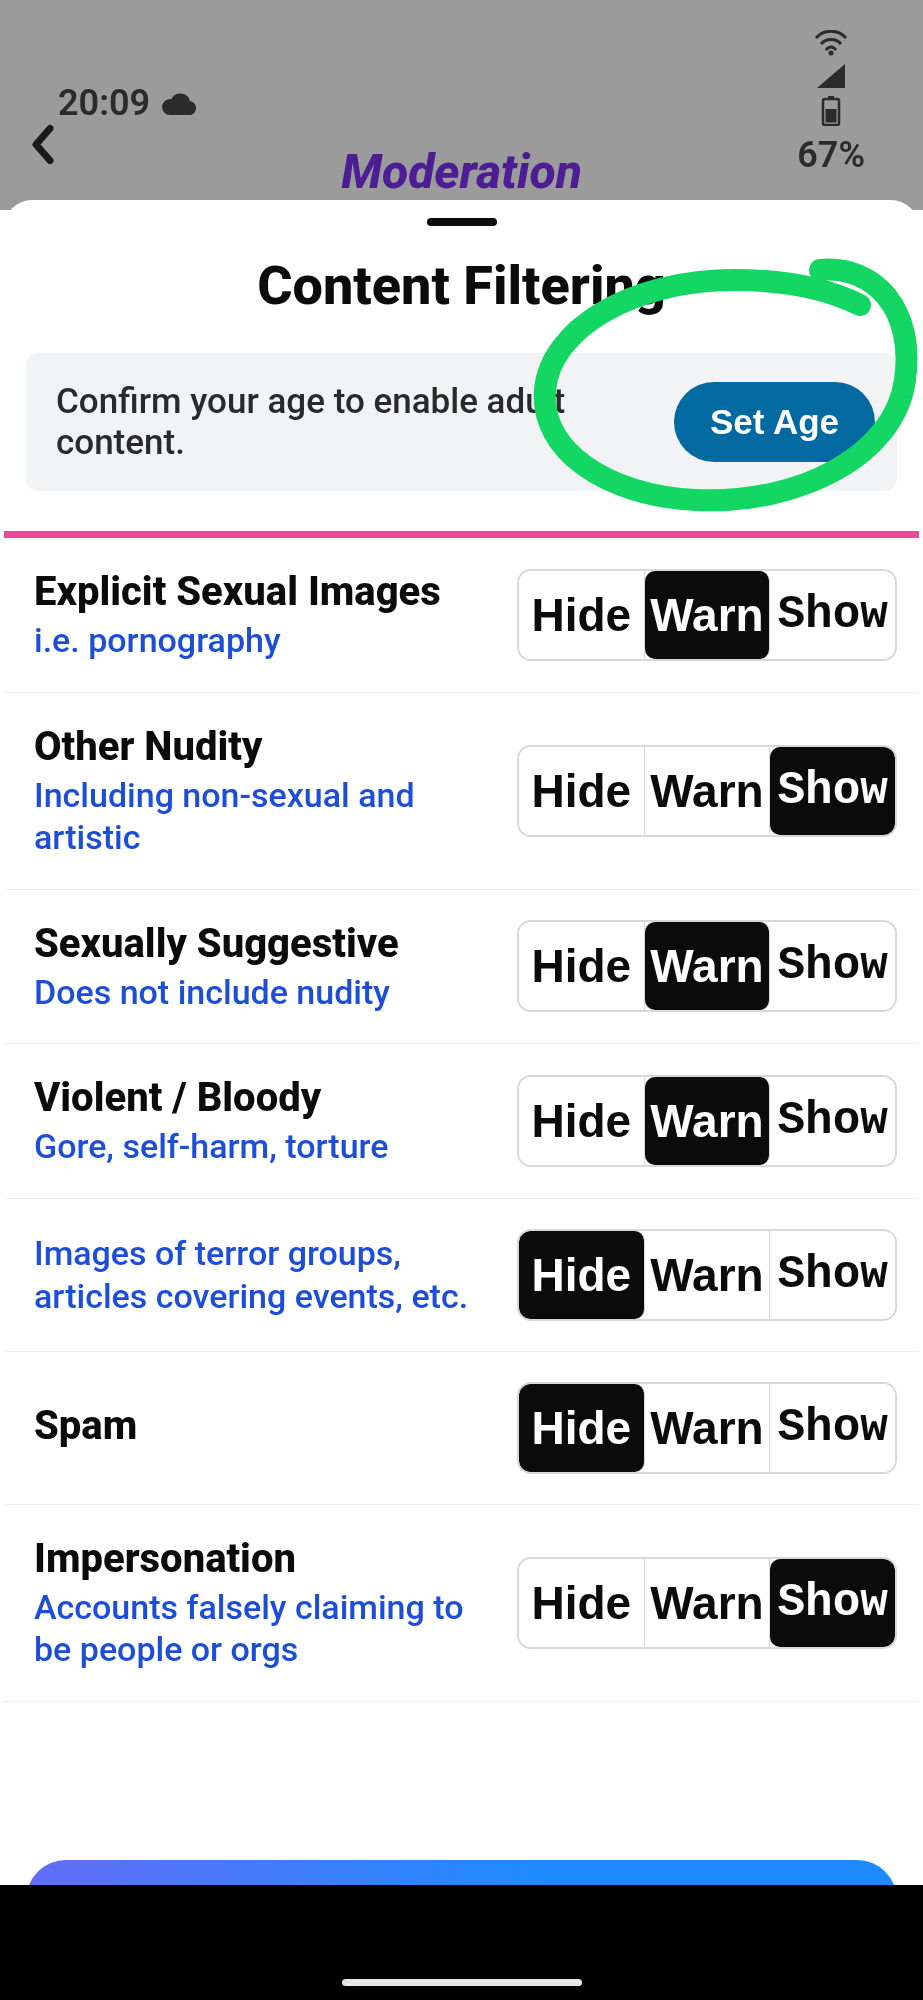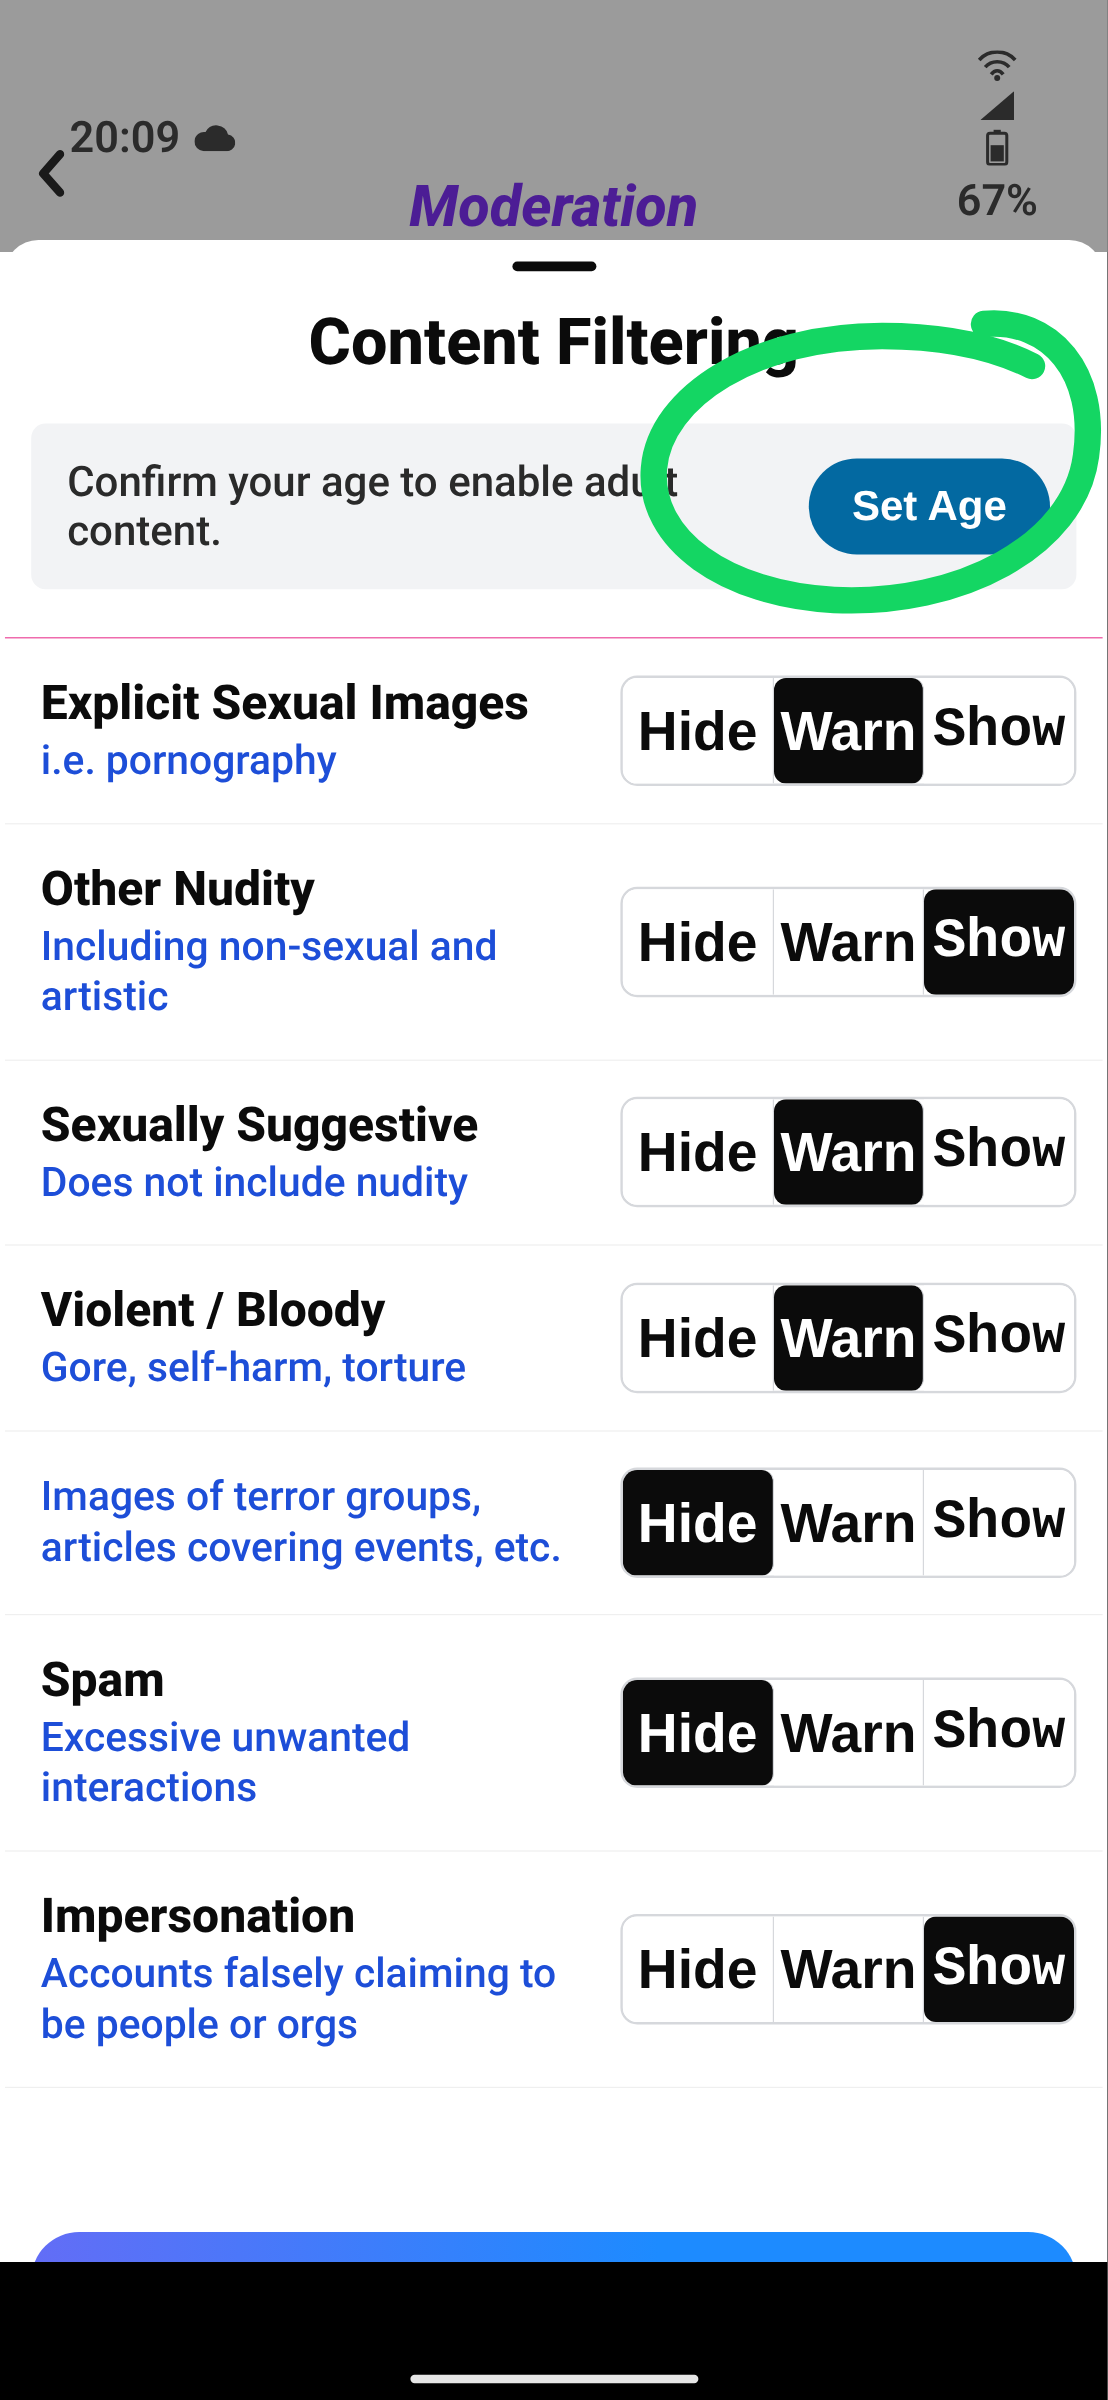--- a/index.html
+++ b/index.html
@@ -20,21 +20,20 @@
     background: #9b9b9b;
   }
   .status-bar {
     display: flex;
     justify-content: space-between;
     align-items: center;
     padding: 30px 58px 0 58px;
     color: #2b2b2b;
     font-size: 36px;
     font-weight: 600;
-    margin-top: 12px;
   }
   .status-left { display: flex; align-items: center; gap: 12px; }
   .status-right { display: flex; align-items: center; gap: 8px; flex-direction: column; }
   .cloud-icon { font-size: 34px; }
   .wifi-icon, .signal-icon, .battery-icon { display:inline-flex; align-items:center; }
 
   .bg-nav {
     position: absolute;
     top: 100px; left: 0; right: 0;
     height: 100px;
@@ -104,21 +103,21 @@
     font-size: 35px;
     font-weight: 700;
     border: none;
     border-radius: 999px;
     padding: 20px 36px;
     white-space: nowrap;
   }
 
   .list {
     margin-top: 40px;
-    border-top: 1px solid #ec4899;
+    border-top: 7px solid #ec4899;
   }
   .row {
     display: flex;
     align-items: center;
     padding: 30px 22px 30px 30px;
     border-bottom: 1px solid #efefef;
     gap: 24px;
   }
   .row-text { flex: 1; min-width: 0; }
   .row-title {
@@ -316,21 +315,20 @@
           </div>
           <div class="seg">
             <button class="seg-btn selected">Hide</button>
             <button class="seg-btn">Warn</button>
             <button class="seg-btn">Show</button>
           </div>
         </div>
         <div class="row">
           <div class="row-text">
             <div class="row-title">Spam</div>
-            <div class="row-sub">Excessive unwanted interactions</div>
           </div>
           <div class="seg">
             <button class="seg-btn selected">Hide</button>
             <button class="seg-btn">Warn</button>
             <button class="seg-btn">Show</button>
           </div>
         </div>
         <div class="row">
           <div class="row-text">
             <div class="row-title">Impersonation</div>

